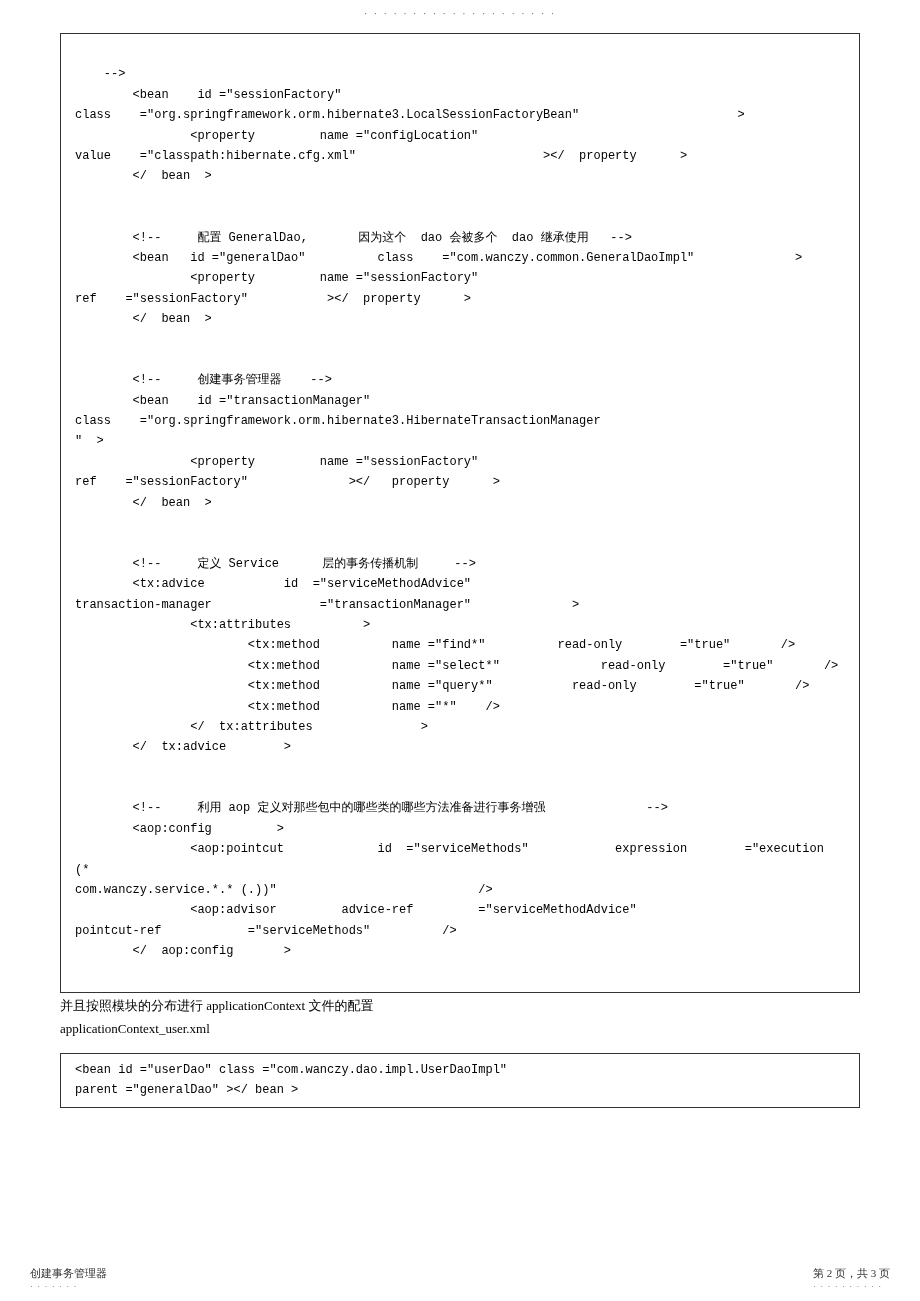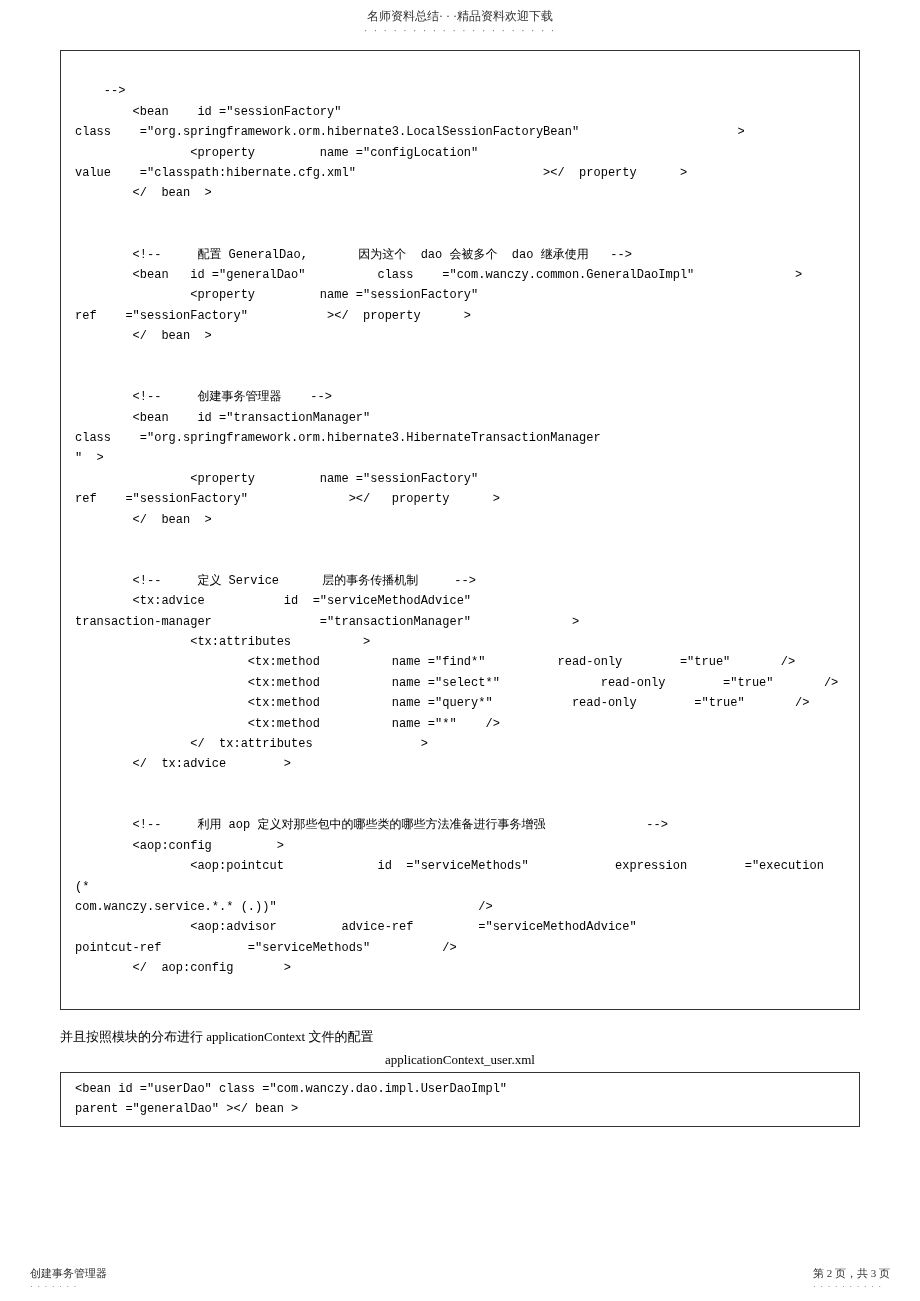--- a/index.html
+++ b/index.html
@@ -32,29 +32,28 @@
       font-family: "Courier New", Consolas, monospace;
       font-size: 12px;
       line-height: 1.7;
       color: #000;
       background: #fff;
       white-space: pre-wrap;
       word-break: break-all;
     }
     .desc-text {
       font-size: 13px;
-      margin-top: 18px;
+      margin-top: 4px;
       margin-bottom: 6px;
       color: #000;
     }
     .filename-text {
       font-size: 13px;
-      margin-bottom: 4px;
+      margin-bottom: 16px;
       color: #000;
-      text-align: center;
     }
     .code-box-small {
       border: 1px solid #333;
       padding: 6px 14px;
       font-family: "Courier New", Consolas, monospace;
       font-size: 12px;
       line-height: 1.7;
       color: #000;
       background: #fff;
     }
@@ -74,21 +73,20 @@
       letter-spacing: 1px;
       color: #666;
       display: block;
     }
   </style>
 </head>
 <body>
 
 <div>
   <div class="page-header">
-    <div>名师资料总结· · ·精品资料欢迎下载</div>
     <div class="dots">· · · · · · · · · · · · · · · · · · · ·</div>
   </div>
 </div>
 
 <div class="main-content">
 
   <div class="code-box">
     <span>--&gt;
         &lt;bean    id ="sessionFactory"
 class    ="org.springframework.orm.hibernate3.LocalSessionFactoryBean"                      &gt;

